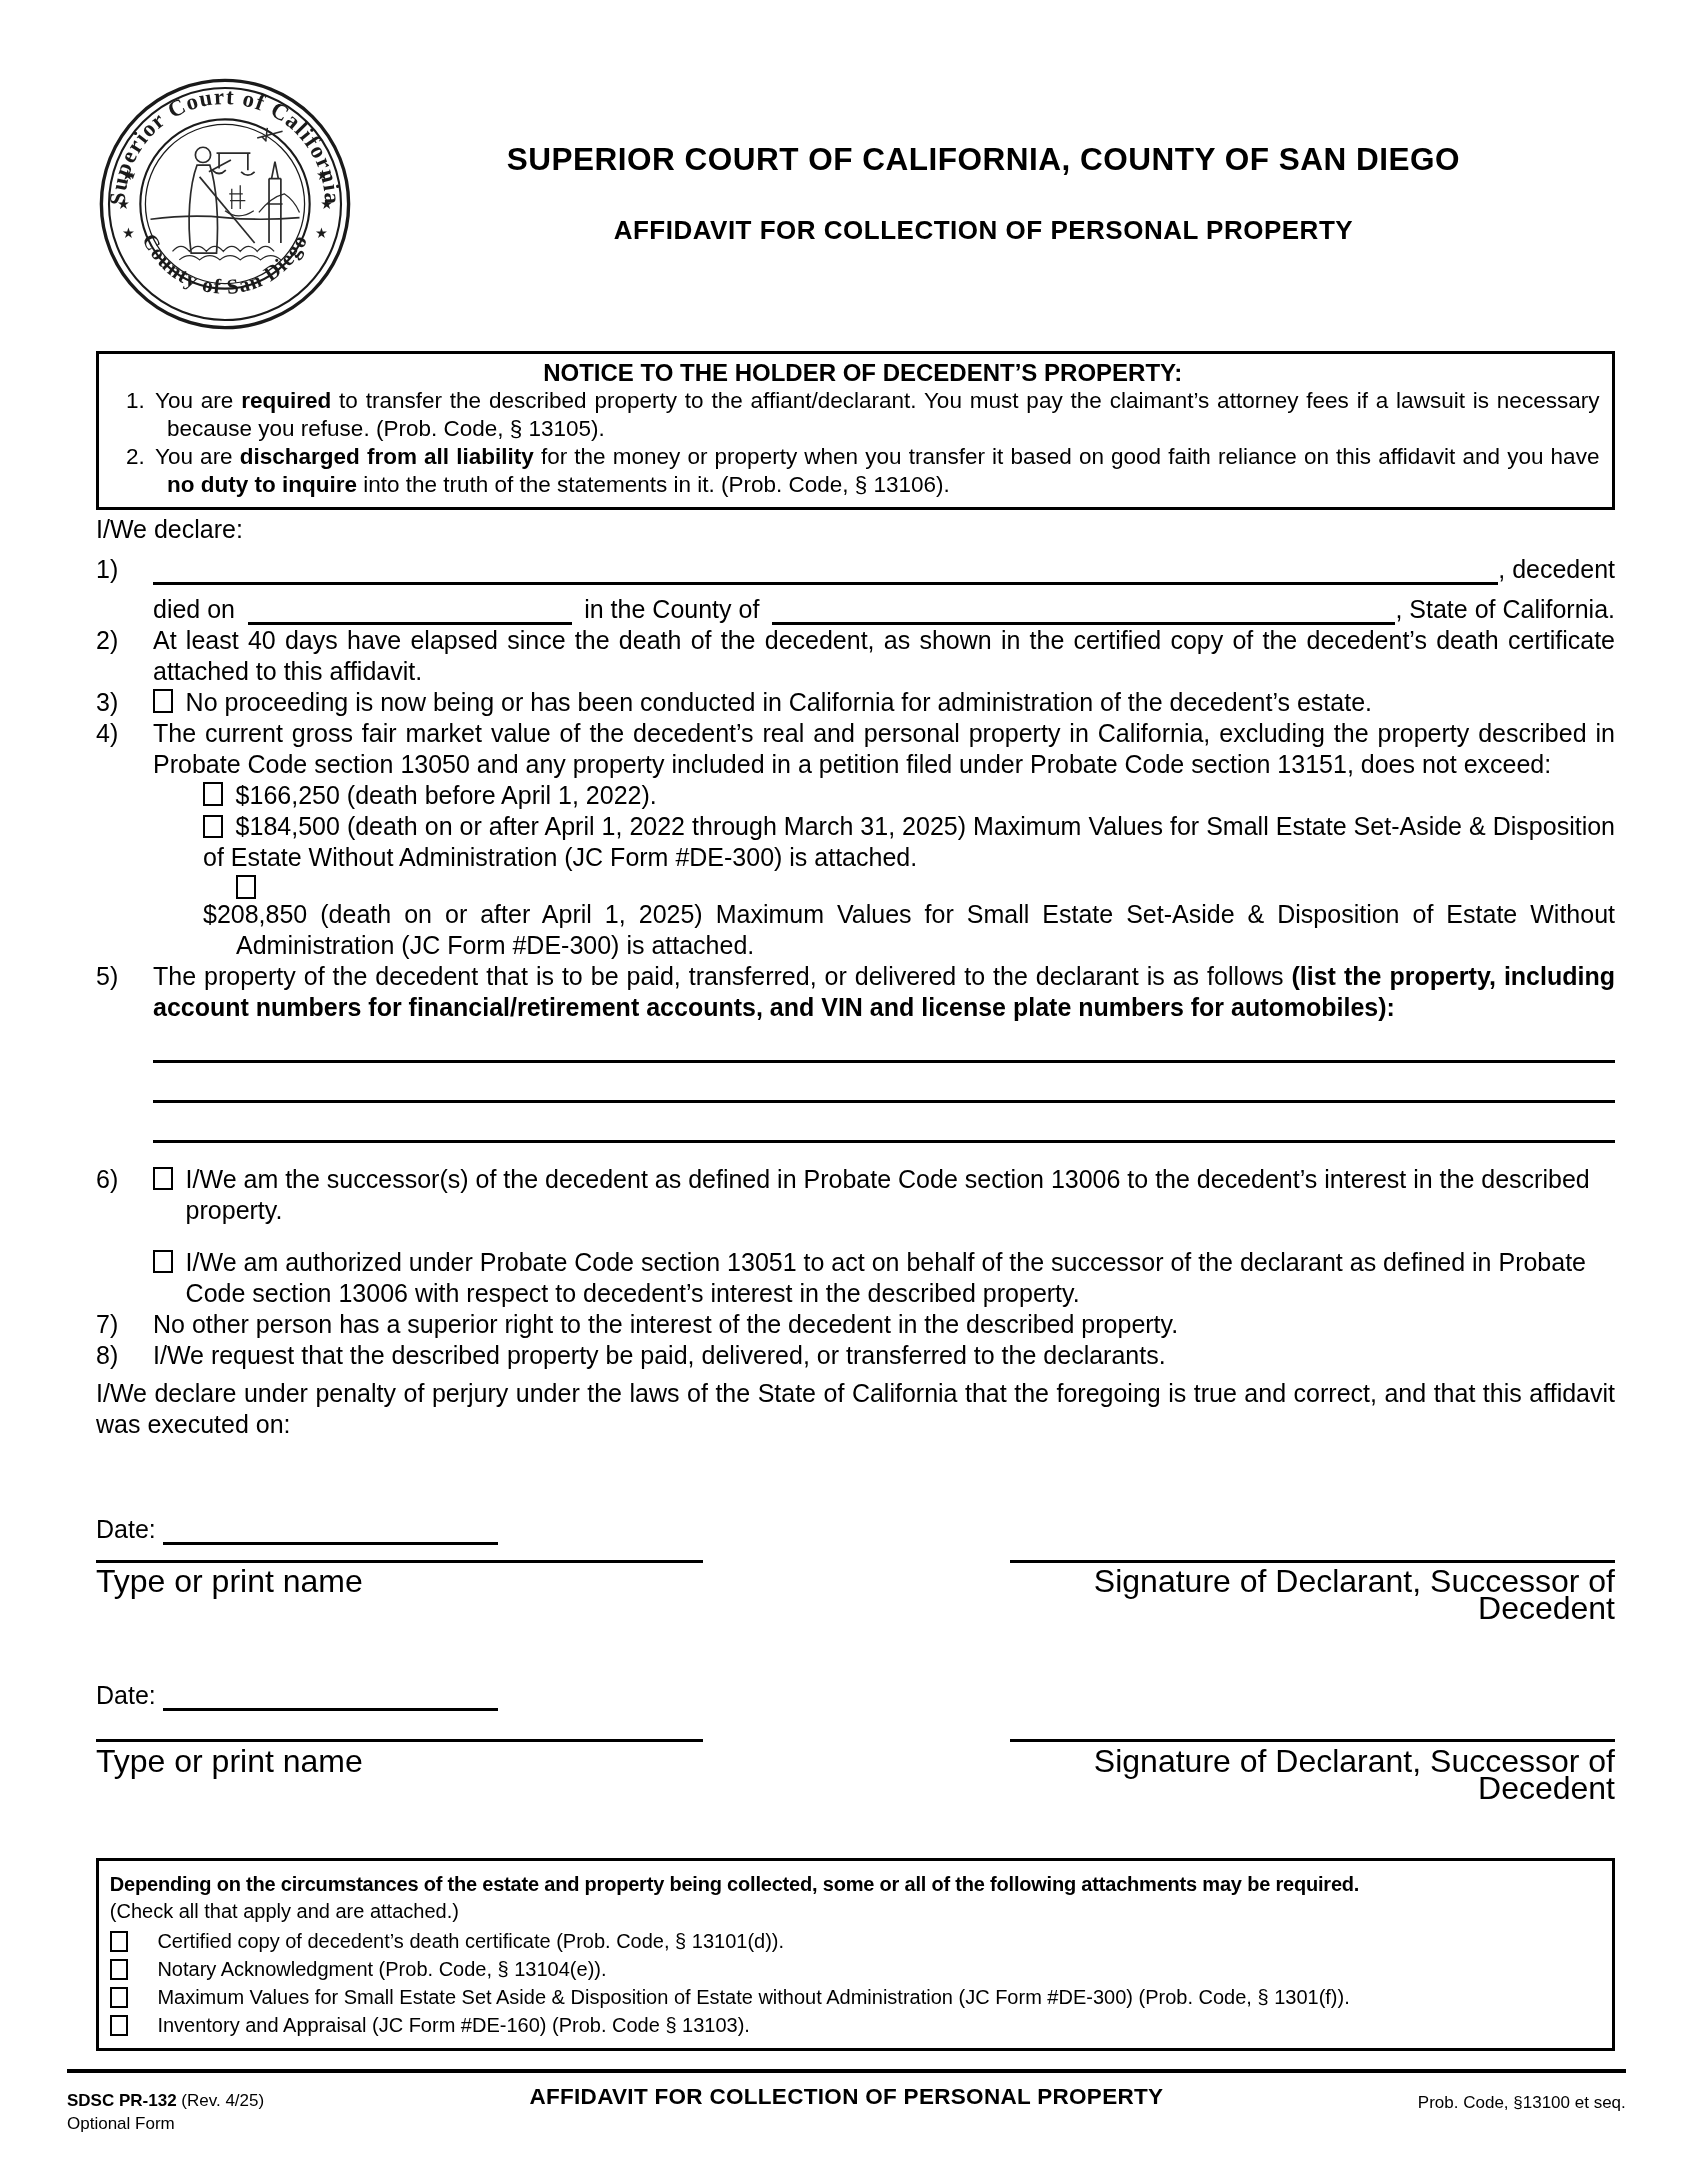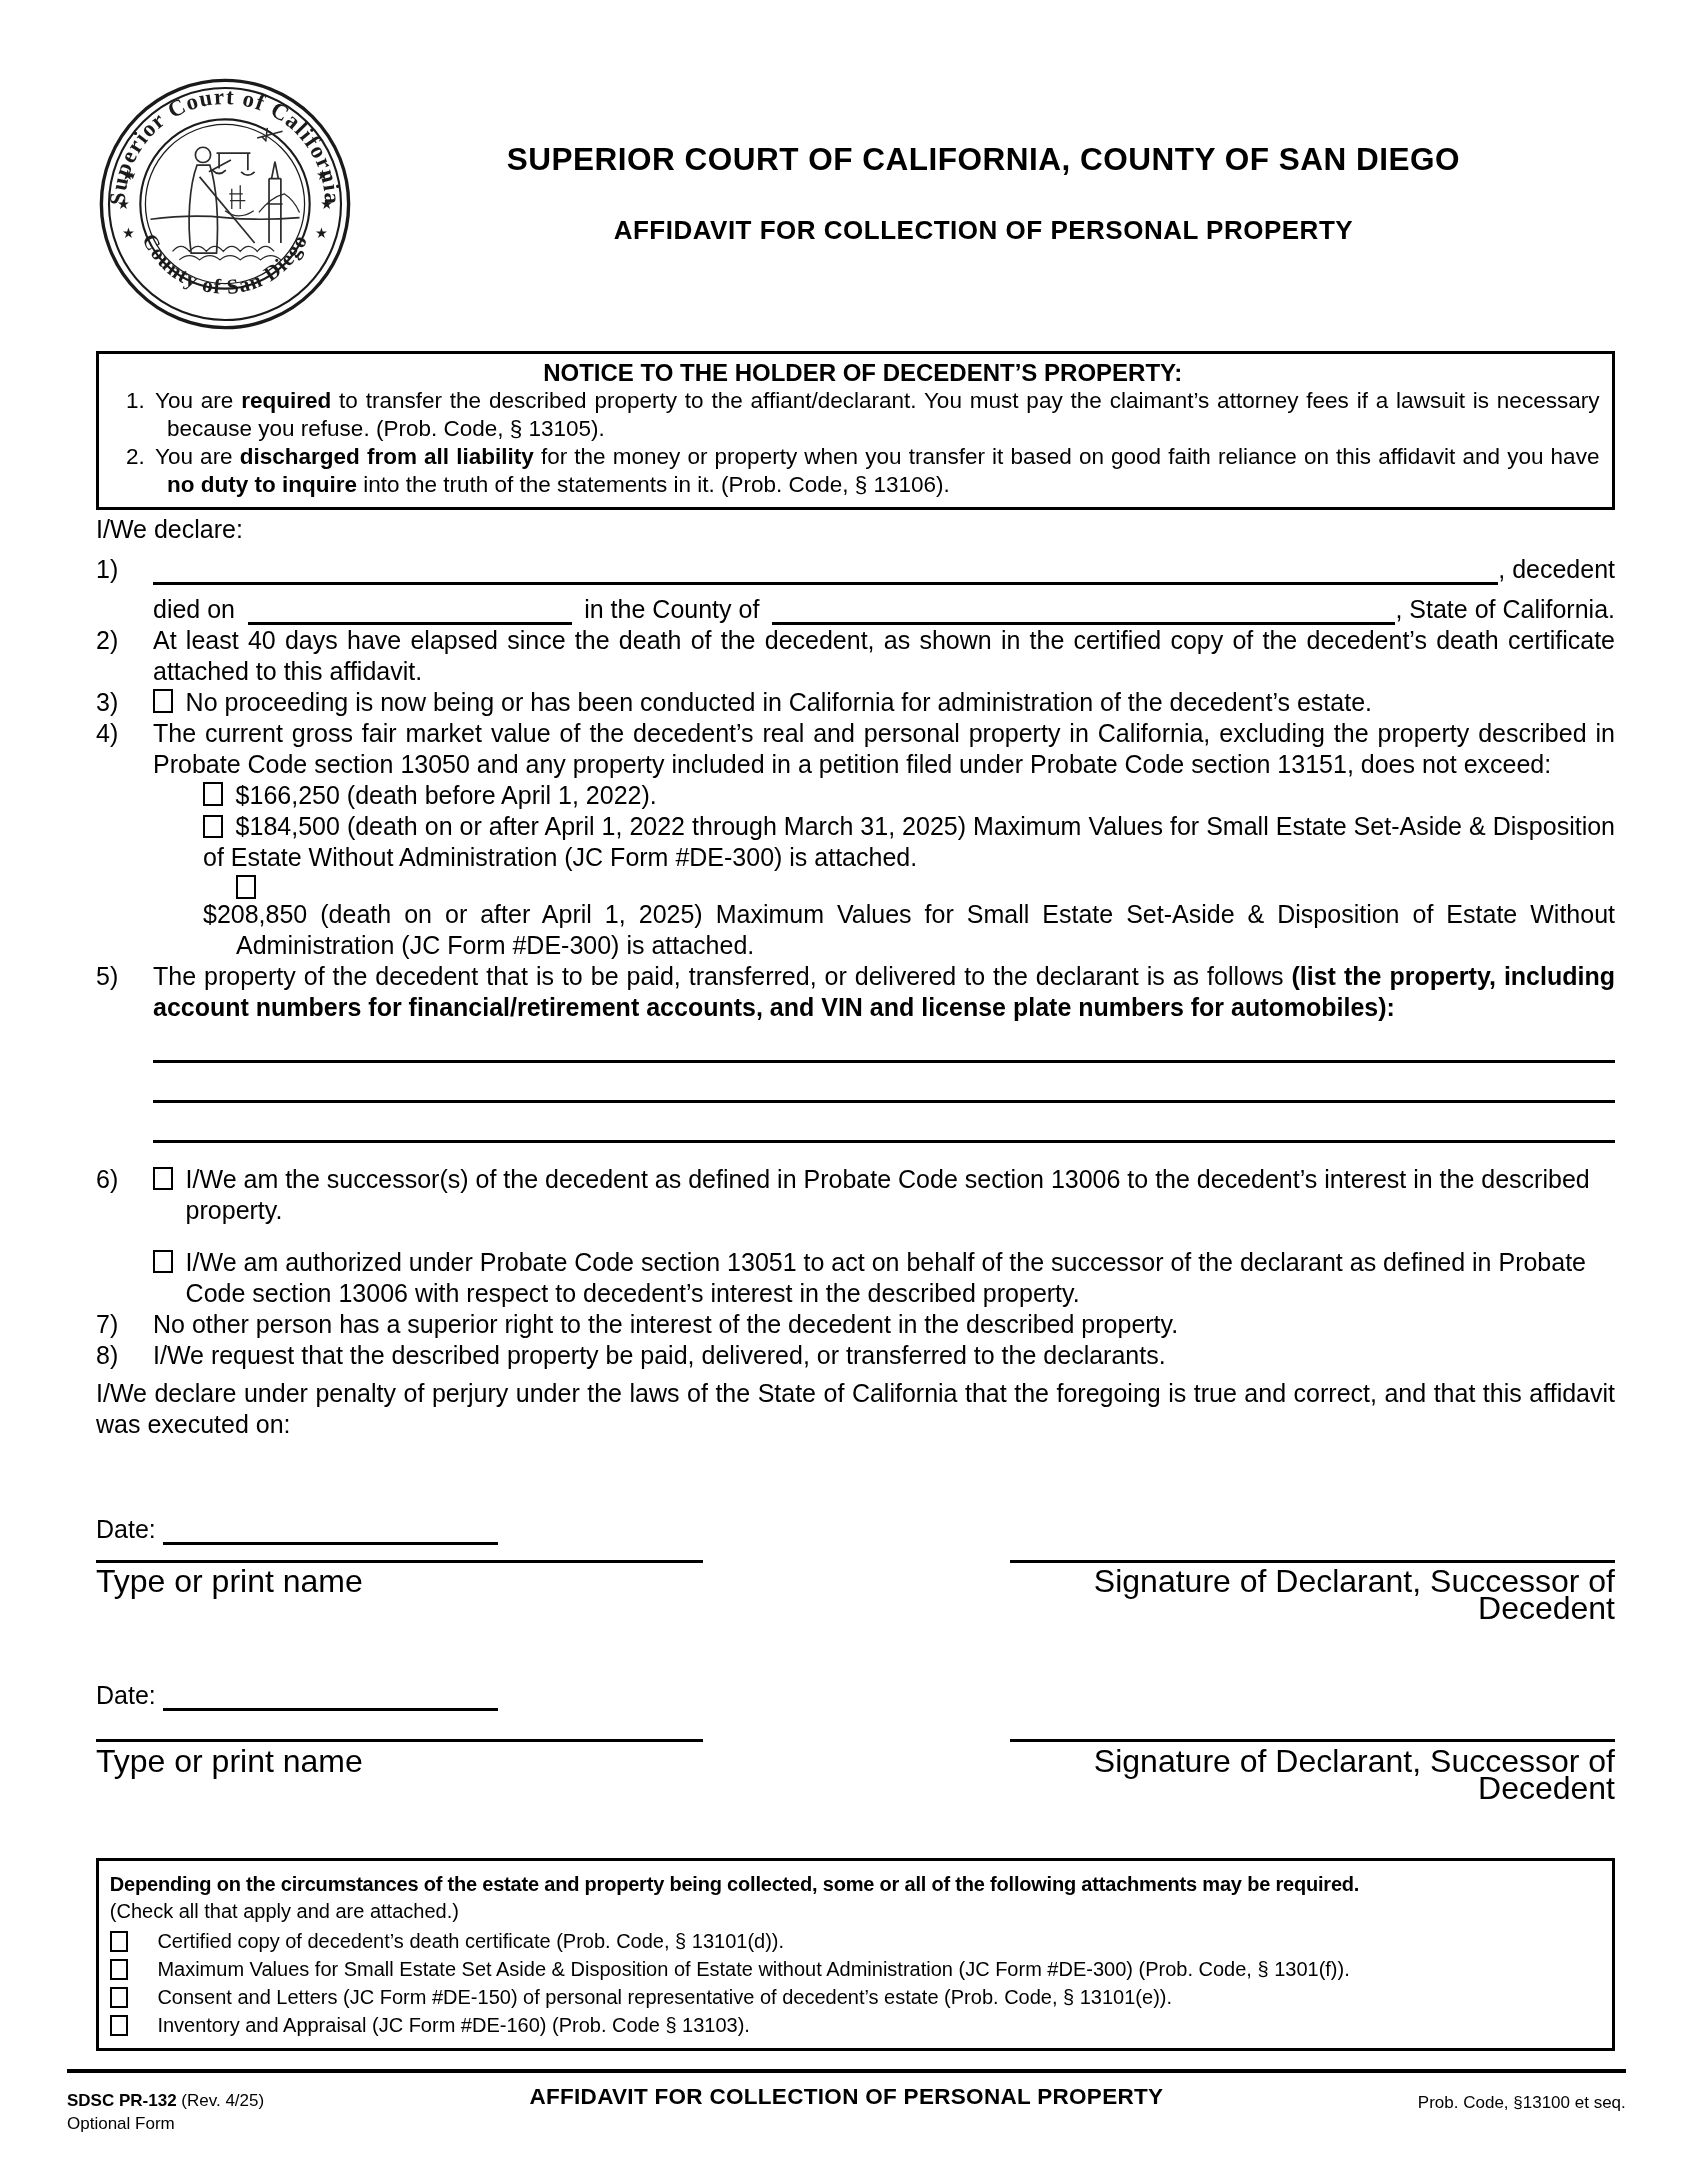--- a/index.html
+++ b/index.html
@@ -271,25 +271,25 @@
 
   <div class="attach">
     <div class="attach-heading">Depending on the circumstances of the estate and property being collected, some or all of the following attachments may be required.</div>
     <div>(Check all that apply and are attached.)</div>
     <div class="chkrow">
       <span class="cb"></span>
       <span>Certified copy of decedent’s death certificate (Prob. Code, § 13101(d)).</span>
     </div>
     <div class="chkrow">
       <span class="cb"></span>
-      <span>Maximum Values for Small Estate Set Aside &amp; Disposition of Estate without Administration (JC Form #DE-300) (Prob. Code, § 1301(f)).</span>
+      <span>Notary Acknowledgment (Prob. Code, § 13104(e)).</span>
     </div>
     <div class="chkrow">
       <span class="cb"></span>
-      <span>Consent and Letters (JC Form #DE-150) of personal representative of decedent’s estate (Prob. Code, § 13101(e)).</span>
+      <span>Maximum Values for Small Estate Set Aside &amp; Disposition of Estate without Administration (JC Form #DE-300) (Prob. Code, § 1301(f)).</span>
     </div>
     <div class="chkrow">
       <span class="cb"></span>
       <span>Inventory and Appraisal (JC Form #DE-160) (Prob. Code § 13103).</span>
     </div>
   </div>
 
   <div class="footer">
     <div class="footer-left">
       <div><span class="b">SDSC PR-132</span><span> (Rev. 4/25)</span></div>

